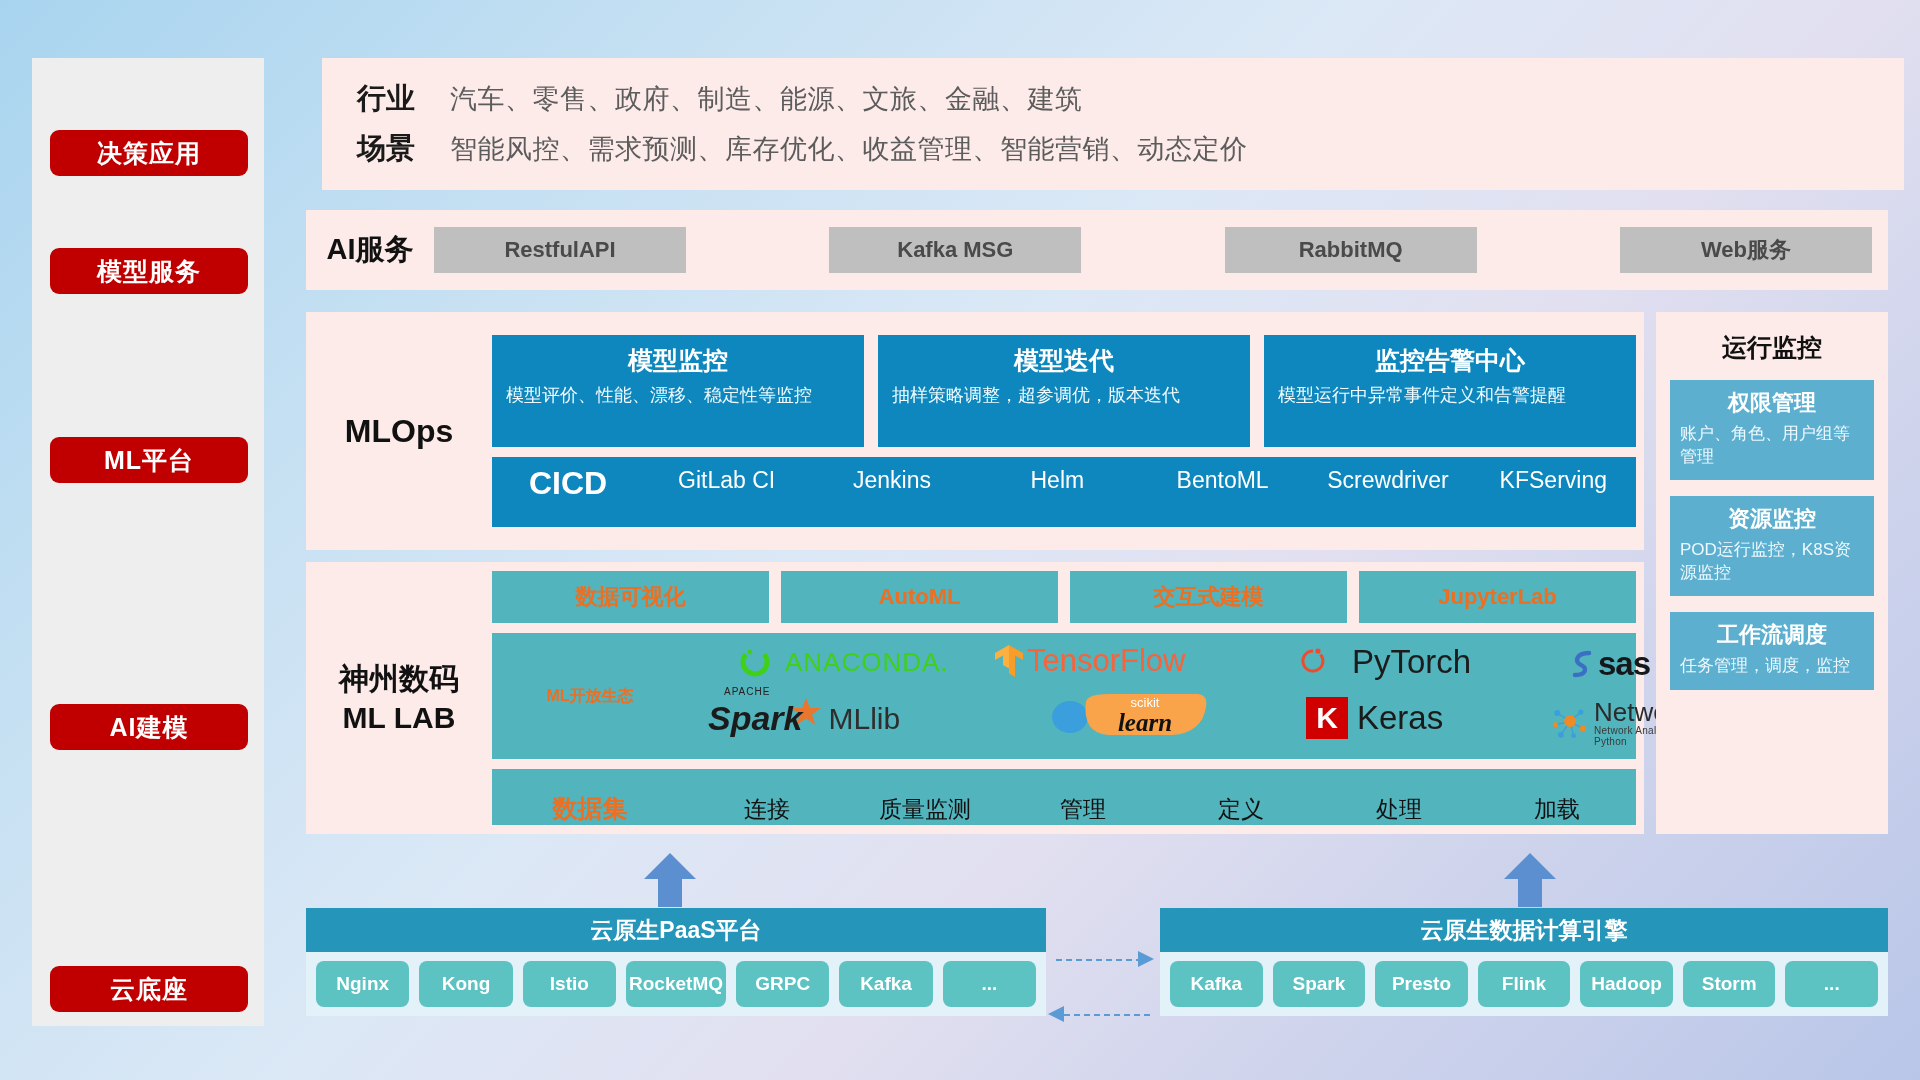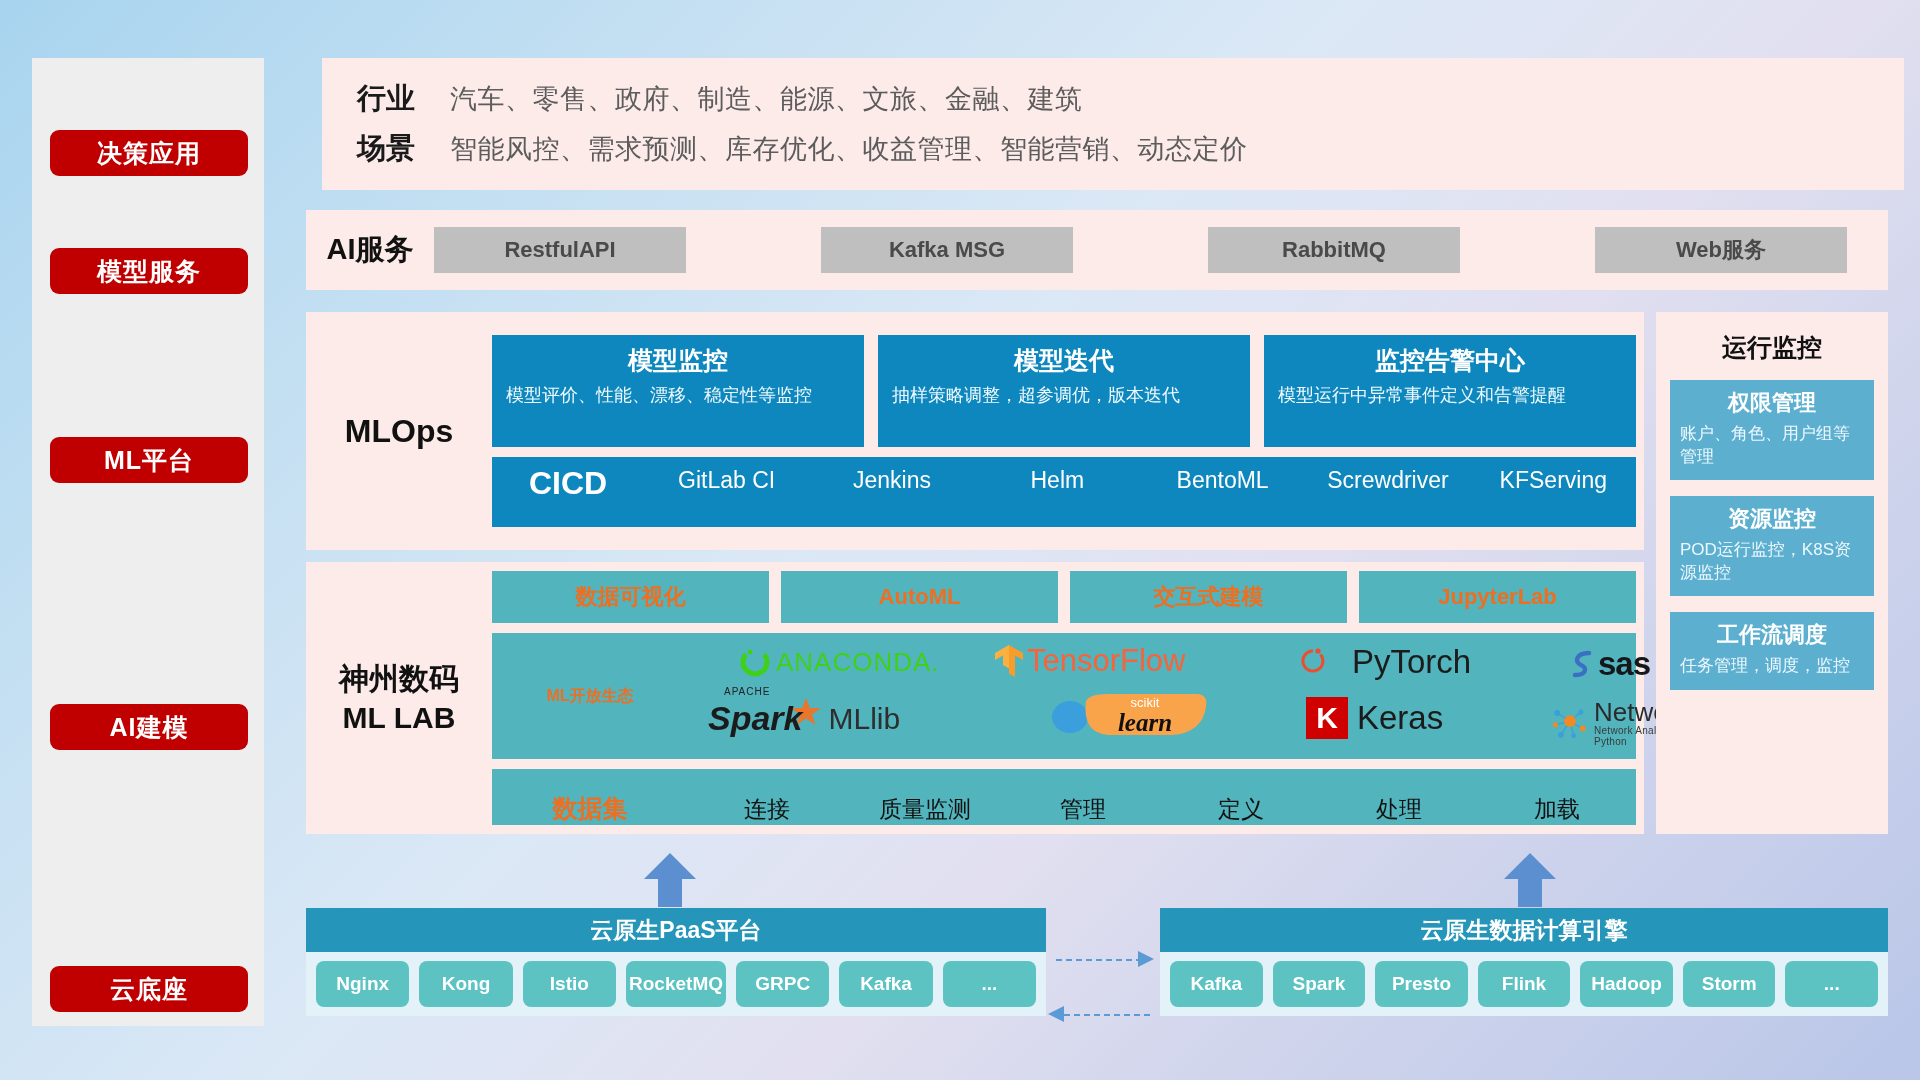--- a/index.html
+++ b/index.html
@@ -49,21 +49,21 @@
 
   
   #band-service {
     left: 306px; top: 210px; width: 1582px; height: 80px;
     display: flex; align-items: center;
   }
   #band-service .sec-title {
     width: 128px; text-align: center;
     font-size: 29px; font-weight: bold; color: #111;
   }
-  .svc-list { display: flex; gap: 0; flex: 1; justify-content: space-between; padding-right: 41px; }
+  .svc-list { display: flex; gap: 0; flex: 1; justify-content: space-between; padding-right: 16px; }
   .svc-chip {
     width: 252px; height: 46px; background: #bfbfbf;
     display: flex; align-items: center; justify-content: center;
     font-size: 22px; font-weight: bold; color: #4a4a4a;
   }
 
   
   #band-mlops {
     left: 306px; top: 312px; width: 1338px; height: 238px;
     display: flex; align-items: center;
@@ -260,21 +260,21 @@
       <div class="eco-row">
         <div class="eco-label">ML开放生态</div>
         <div class="eco-logos">
 
           <div class="logo" style="left:50px; top:12px;">
             <svg width="34" height="34" viewBox="0 0 34 34">
               <circle cx="17" cy="17" r="12" fill="none" stroke="#3fd11a" stroke-width="5" stroke-dasharray="54 22" transform="rotate(-40 17 17)"></circle>
               <circle cx="12" cy="7" r="2.4" fill="#3fd11a"></circle>
               <circle cx="7" cy="12" r="2.0" fill="#3fd11a"></circle>
             </svg>
-            <span style="font-size:26px;color:#3fd11a;letter-spacing:1px;margin-left:4px;">ANACONDA.</span>
+            <span style="font-size:26px;color:#3fd11a;letter-spacing:1px;margin-left:13px;">ANACONDA.</span>
           </div>
 
           <div class="logo" style="left:305px; top:10px;">
             <svg width="32" height="36" viewBox="0 0 32 36">
               <polygon points="16,2 30,10 30,17 22,12.5 22,34 16,30.5" fill="#f89d2a"></polygon>
               <polygon points="16,2 2,10 2,17 10,12.5 10,22 16,25.5" fill="#fbb040"></polygon>
             </svg>
             <span style="font-size:31px;color:#f7633b;margin-left:2px;">TensorFlow</span>
           </div>
 

